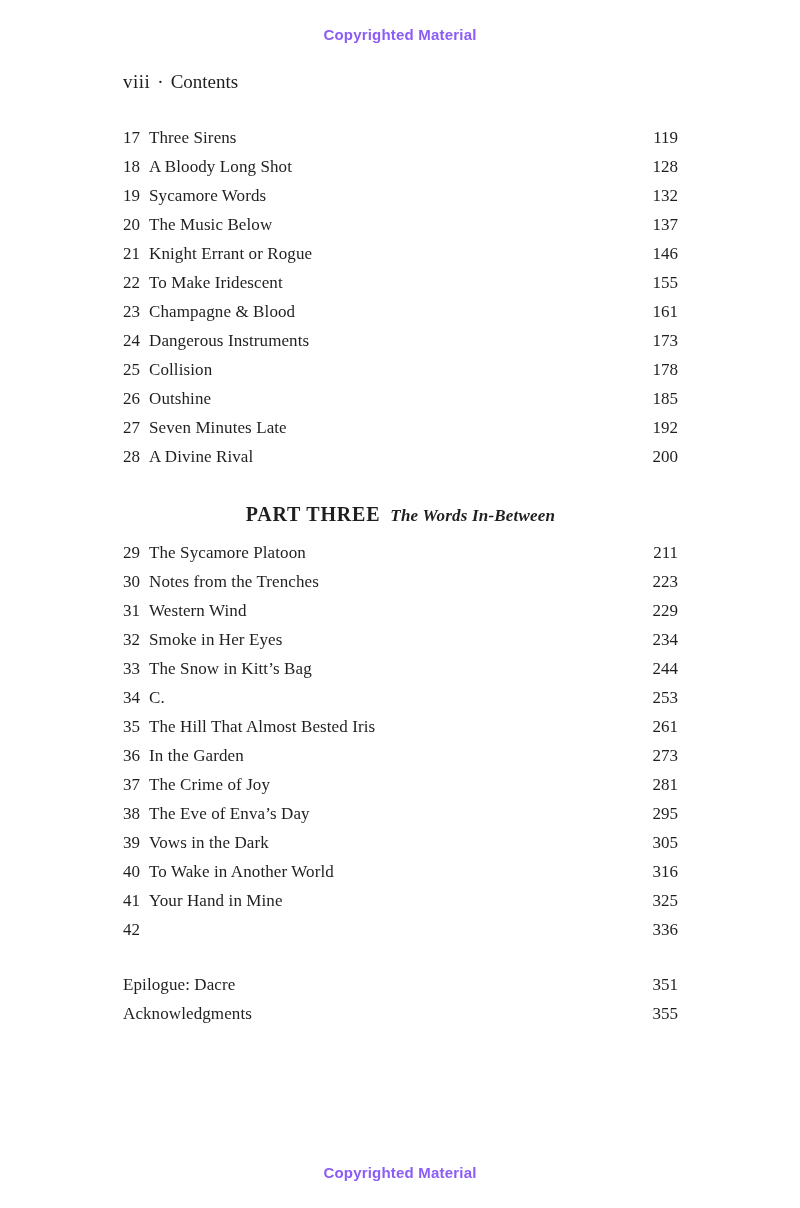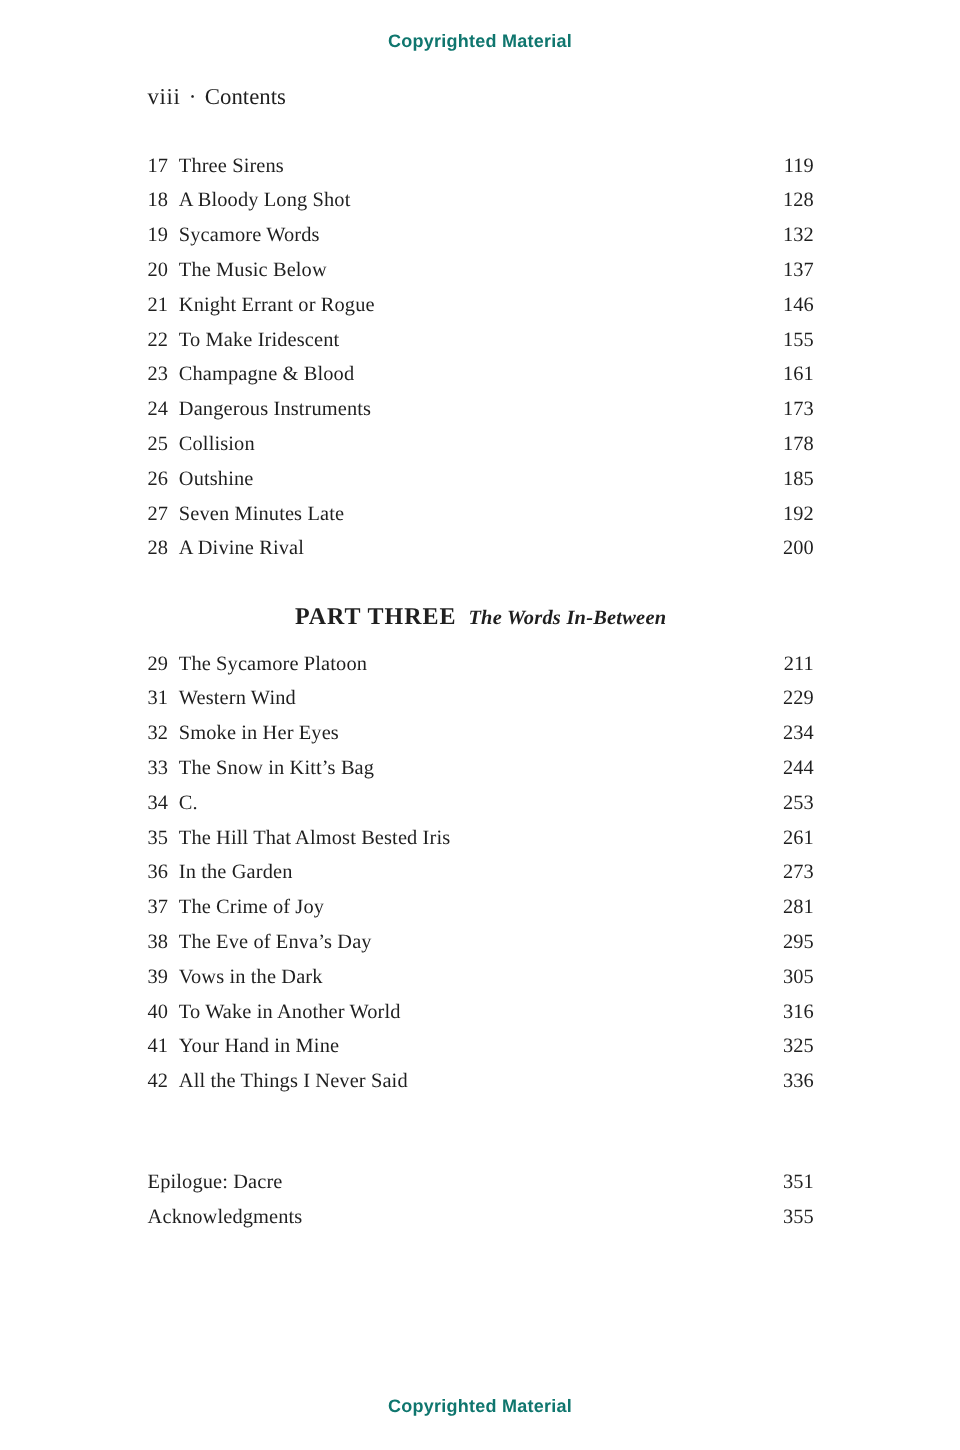--- a/index.html
+++ b/index.html
@@ -12,21 +12,21 @@
     overflow: hidden;
   }
   .copyright {
     position: absolute;
     left: 0;
     width: 800px;
     text-align: center;
     font-family: "Liberation Sans", sans-serif;
     font-weight: bold;
     font-size: 15px;
-    color: #0f766e;
+    color: #8b5cf6;
     letter-spacing: 0.2px;
   }
   .copyright.top { top: 26px; }
   .copyright.bottom { top: 1164px; }
 
   .page-header {
     position: absolute;
     top: 71px;
     left: 123px;
     font-size: 19px;
@@ -170,20 +170,25 @@
 </div>
 
 <div class="toc-list second">
 
     <div class="toc-row">
       <span class="num">29</span>
       <span class="title">The Sycamore Platoon</span>
       <span class="page">211</span>
     </div>
 
+    <div class="toc-row">
+      <span class="num">30</span>
+      <span class="title">Notes from the Trenches</span>
+      <span class="page">223</span>
+    </div>
 
     <div class="toc-row">
       <span class="num">31</span>
       <span class="title">Western Wind</span>
       <span class="page">229</span>
     </div>
 
     <div class="toc-row">
       <span class="num">32</span>
       <span class="title">Smoke in Her Eyes</span>
@@ -239,21 +244,20 @@
     </div>
 
     <div class="toc-row">
       <span class="num">41</span>
       <span class="title">Your Hand in Mine</span>
       <span class="page">325</span>
     </div>
 
     <div class="toc-row">
       <span class="num">42</span>
-      <span class="title">All the Things I Never Said</span>
       <span class="page">336</span>
     </div>
   </div>
 
 <div class="toc-list back">
 
     <div class="toc-row">
       <span class="title">Epilogue: Dacre</span>
       <span class="page">351</span>
     </div>

